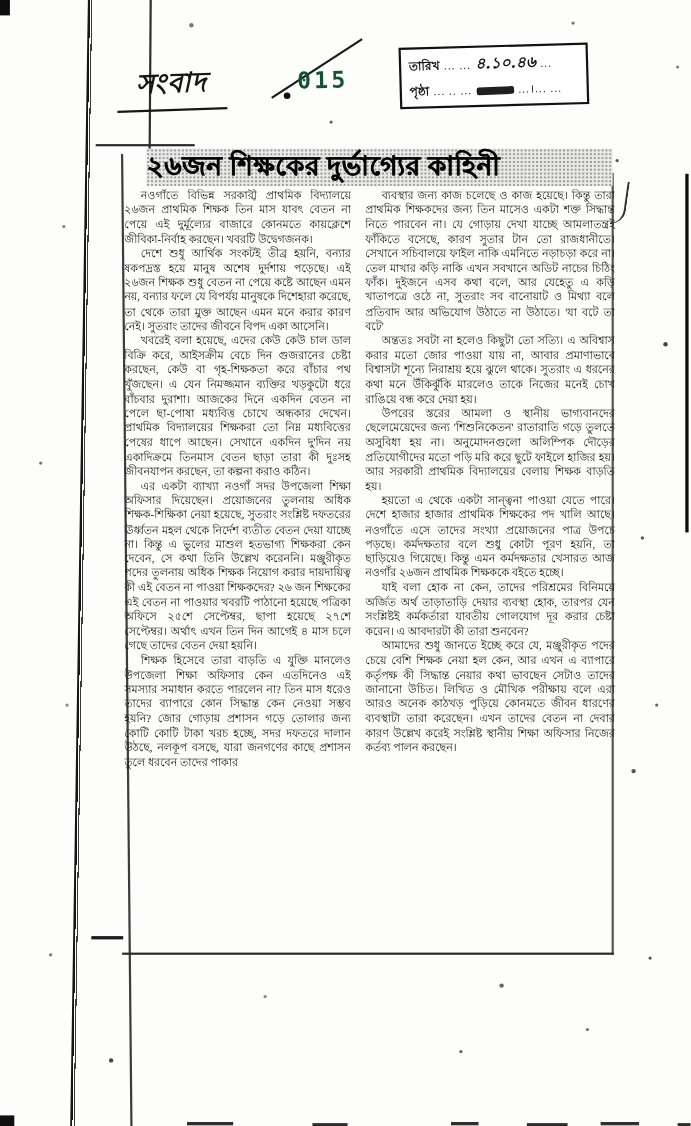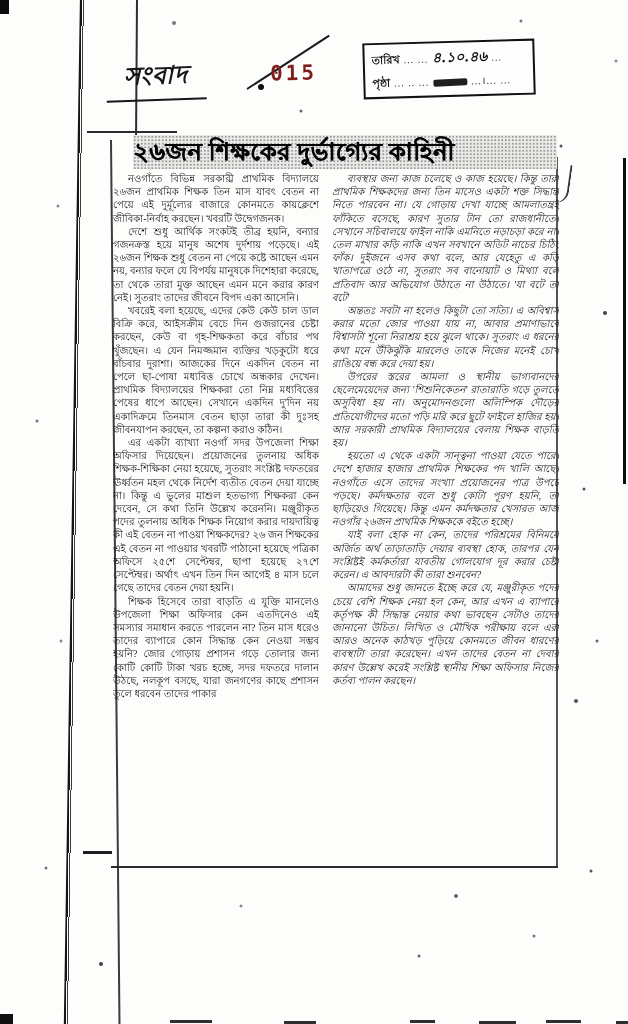--- a/index.html
+++ b/index.html
@@ -51,21 +51,21 @@
   .hand-label{
     position:absolute;left:106px;top:56px;width:100px;
     font-family:"DejaVu Serif",serif;font-size:25px;font-weight:bold;font-style:italic;
     color:#161616;transform:rotate(-2deg);letter-spacing:1px;
     border-bottom:2px solid #161616;padding-bottom:0px;text-align:center;
   }
   .pen-slash{position:absolute;left:247px;top:88px;width:98px;height:0;border-top:2px solid #1a1a1a;transform:rotate(-33deg);transform-origin:left center;}
   .pen-blob{position:absolute;left:258px;top:84px;width:6px;height:6px;background:#111;border-radius:50%;}
   .stamp-number{
     position:absolute;left:270px;top:61px;
-    font-family:"DejaVu Sans Mono",monospace;font-size:21px;font-weight:bold;color:#7f1d1d;
+    font-family:"DejaVu Sans Mono",monospace;font-size:21px;font-weight:bold;color:#14532d;
     letter-spacing:3px;transform:rotate(-1deg);
   }
   .stamp-box{
     position:absolute;left:363px;top:41px;width:172px;height:56px;
     border:2.5px solid #111;transform:rotate(-1.6deg);
     display:flex;flex-direction:column;justify-content:center;gap:3px;
     padding:2px 7px;box-sizing:border-box;background:rgba(255,255,255,.6);
   }
   .stamp-row{display:flex;align-items:baseline;gap:4px;white-space:nowrap;}
   .stamp-label{font-family:"Liberation Serif",serif;font-weight:bold;font-size:11px;color:#141414;}
@@ -84,21 +84,21 @@
     font-family:"Liberation Serif","DejaVu Serif",serif;
     font-weight:bold;font-size:24px;color:#050505;line-height:1;
     letter-spacing:0.5px;white-space:nowrap;text-shadow:0.6px 0 0 #050505;
   }
   .columns{
     position:absolute;left:113px;top:172px;width:446px;height:692px;
     display:flex;gap:13px;overflow:hidden;
   }
   .col{overflow:hidden;}
   .col-left{width:206px;}
-  .col-right{width:227px;font-style:italic;}
+  .col-right{width:227px;}
   .para{
     margin:0;text-align:justify;text-indent:15px;
     font-size:10px;line-height:13.2px;color:#171717;
     font-family:"Liberation Serif","DejaVu Serif",serif;
     word-break:break-word;
   }
 </style>
 </head>
 <body>
 
@@ -145,21 +145,21 @@
     </div>
   </div>
 
   <div class="headline-band">
     <span class="headline-text">২৬জন শিক্ষকের দুর্ভাগ্যের কাহিনী</span>
   </div>
 
   <div class="columns">
     <div class="col col-left">
         <p class="para">নওগাঁতে বিভিন্ন সরকারী প্রাথমিক বিদ্যালয়ে ২৬জন প্রাথমিক শিক্ষক তিন মাস যাবৎ বেতন না পেয়ে এই দুর্মূল্যের বাজারে কোনমতে কায়ক্লেশে জীবিকা-নির্বাহ করছেন। খবরটি উদ্বেগজনক।</p>
-        <p class="para">দেশে শুধু আর্থিক সংকটই তীব্র হয়নি, বন্যার গজনক্রস্ত হয়ে মানুষ অশেষ দুর্দশায় পড়েছে। এই ২৬জন শিক্ষক শুধু বেতন না পেয়ে কষ্টে আছেন এমন নয়, বন্যার ফলে যে বিপর্যয় মানুষকে দিশেহারা করেছে, তা থেকে তারা মুক্ত আছেন এমন মনে করার কারণ নেই। সুতরাং তাদের জীবনে বিপদ একা আসেনি।</p>
+        <p class="para">দেশে শুধু আর্থিক সংকটই তীব্র হয়নি, বন্যার ষকপদ্রস্ত হয়ে মানুষ অশেষ দুর্দশায় পড়েছে। এই ২৬জন শিক্ষক শুধু বেতন না পেয়ে কষ্টে আছেন এমন নয়, বন্যার ফলে যে বিপর্যয় মানুষকে দিশেহারা করেছে, তা থেকে তারা মুক্ত আছেন এমন মনে করার কারণ নেই। সুতরাং তাদের জীবনে বিপদ একা আসেনি।</p>
         <p class="para">খবরেই বলা হয়েছে, এদের কেউ কেউ চাল ডাল বিক্রি করে, আইসক্রীম বেচে দিন গুজরানের চেষ্টা করছেন, কেউ বা গৃহ-শিক্ষকতা করে বাঁচার পথ খুঁজছেন। এ যেন নিমজ্জমান ব্যক্তির খড়কুটো ধরে বাঁচবার দুরাশা। আজকের দিনে একদিন বেতন না পেলে ছা-পোষা মধ্যবিত্ত চোখে অন্ধকার দেখেন। প্রাথমিক বিদ্যালয়ের শিক্ষকরা তো নিম্ন মধ্যবিত্তের পেষের ধাপে আছেন। সেখানে একদিন দু'দিন নয় একাদিক্রমে তিনমাস বেতন ছাড়া তারা কী দুঃসহ জীবনযাপন করছেন, তা কল্পনা করাও কঠিন।</p>
         <p class="para">এর একটা ব্যাখ্যা নওগাঁ সদর উপজেলা শিক্ষা অফিসার দিয়েছেন। প্রয়োজনের তুলনায় অধিক শিক্ষক-শিক্ষিকা নেয়া হয়েছে, সুতরাং সংশ্লিষ্ট দফতরের ঊর্ধ্বতন মহল থেকে নির্দেশ ব্যতীত বেতন দেয়া যাচ্ছে না। কিন্তু এ ভুলের মাশুল হতভাগ্য শিক্ষকরা কেন দেবেন, সে কথা তিনি উল্লেখ করেননি। মঞ্জুরীকৃত পদের তুলনায় অধিক শিক্ষক নিয়োগ করার দায়দায়িত্ব কী এই বেতন না পাওয়া শিক্ষকদের? ২৬ জন শিক্ষকের এই বেতন না পাওয়ার খবরটি পাঠানো হয়েছে পত্রিকা অফিসে ২৫শে সেপ্টেম্বর, ছাপা হয়েছে ২৭শে সেপ্টেম্বর। অর্থাৎ এখন তিন দিন আগেই ৪ মাস চলে গেছে তাদের বেতন দেয়া হয়নি।</p>
         <p class="para">শিক্ষক হিসেবে তারা বাড়তি এ যুক্তি মানলেও উপজেলা শিক্ষা অফিসার কেন এতদিনেও এই সমস্যার সমাধান করতে পারলেন না? তিন মাস ধরেও তাদের ব্যাপারে কোন সিদ্ধান্ত কেন নেওয়া সম্ভব হয়নি? জোর গোড়ায় প্রশাসন গড়ে তোলার জন্য কোটি কোটি টাকা খরচ হচ্ছে, সদর দফতরে দালান উঠছে, নলকূপ বসছে, যারা জনগণের কাছে প্রশাসন তুলে ধরবেন তাদের পাকার</p>
       </div>
     <div class="col col-right">
         <p class="para">ব্যবস্থার জন্য কাজ চলেছে ও কাজ হয়েছে। কিন্তু তারা প্রাথমিক শিক্ষকদের জন্য তিন মাসেও একটা শক্ত সিদ্ধান্ত নিতে পারবেন না। যে গোড়ায় দেখা যাচ্ছে আমলাতন্ত্রই ফাঁকিতে বসেছে, কারণ সুতার টান তো রাজধানীতে। সেখানে সচিবালয়ে ফাইল নাকি এমনিতে নড়াচড়া করে না। তেল মাখার কড়ি নাকি এখন সবখানে অডিট নাচের চিঠিং ফাঁক। দুইজনে এসব কথা বলে, আর যেহেতু এ কড়ি খাতাপত্রে ওঠে না, সুতরাং সব বানোয়াট ও মিথ্যা বলে প্রতিবাদ আর অভিযোগ উঠাতে না উঠাতে। 'যা বটে তা বটে'</p>
         <p class="para">অন্ততঃ সবটা না হলেও কিছুটা তো সত্যি। এ অবিশ্বাস করার মতো জোর পাওয়া যায় না, আবার প্রমাণাভাবে বিশ্বাসটা শূন্যে নিরাশ্রয় হয়ে ঝুলে থাকে। সুতরাং এ ধরনের কথা মনে উঁকিঝুঁকি মারলেও তাকে নিজের মনেই চোখ রাঙিয়ে বন্ধ করে দেয়া হয়।</p>
         <p class="para">উপরের স্তরের আমলা ও স্থানীয় ভাগ্যবানদের ছেলেমেয়েদের জন্য 'শিশুনিকেতন' রাতারাতি গড়ে তুলতে অসুবিধা হয় না। অনুমোদনগুলো অলিম্পিক দৌড়ের প্রতিযোগীদের মতো পড়ি মরি করে ছুটে ফাইলে হাজির হয়। আর সরকারী প্রাথমিক বিদ্যালয়ের বেলায় শিক্ষক বাড়তি হয়।</p>
         <p class="para">হয়তো এ থেকে একটা সান্ত্বনা পাওয়া যেতে পারে। দেশে হাজার হাজার প্রাথমিক শিক্ষকের পদ খালি আছে। নওগাঁতে এসে তাদের সংখ্যা প্রয়োজনের পাত্র উপচে পড়ছে। কর্মদক্ষতার বলে শুধু কোটা পূরণ হয়নি, তা ছাড়িয়েও গিয়েছে। কিন্তু এমন কর্মদক্ষতার খেসারত আজ নওগাঁর ২৬জন প্রাথমিক শিক্ষককে বইতে হচ্ছে।</p>
         <p class="para">যাই বলা হোক না কেন, তাদের পরিশ্রমের বিনিময়ে অর্জিত অর্থ তাড়াতাড়ি দেয়ার ব্যবস্থা হোক, তারপর যেন সংশ্লিষ্টই কর্মকর্তারা যাবতীয় গোলযোগ দূর করার চেষ্টা করেন। এ আবদারটা কী তারা শুনবেন?</p>

